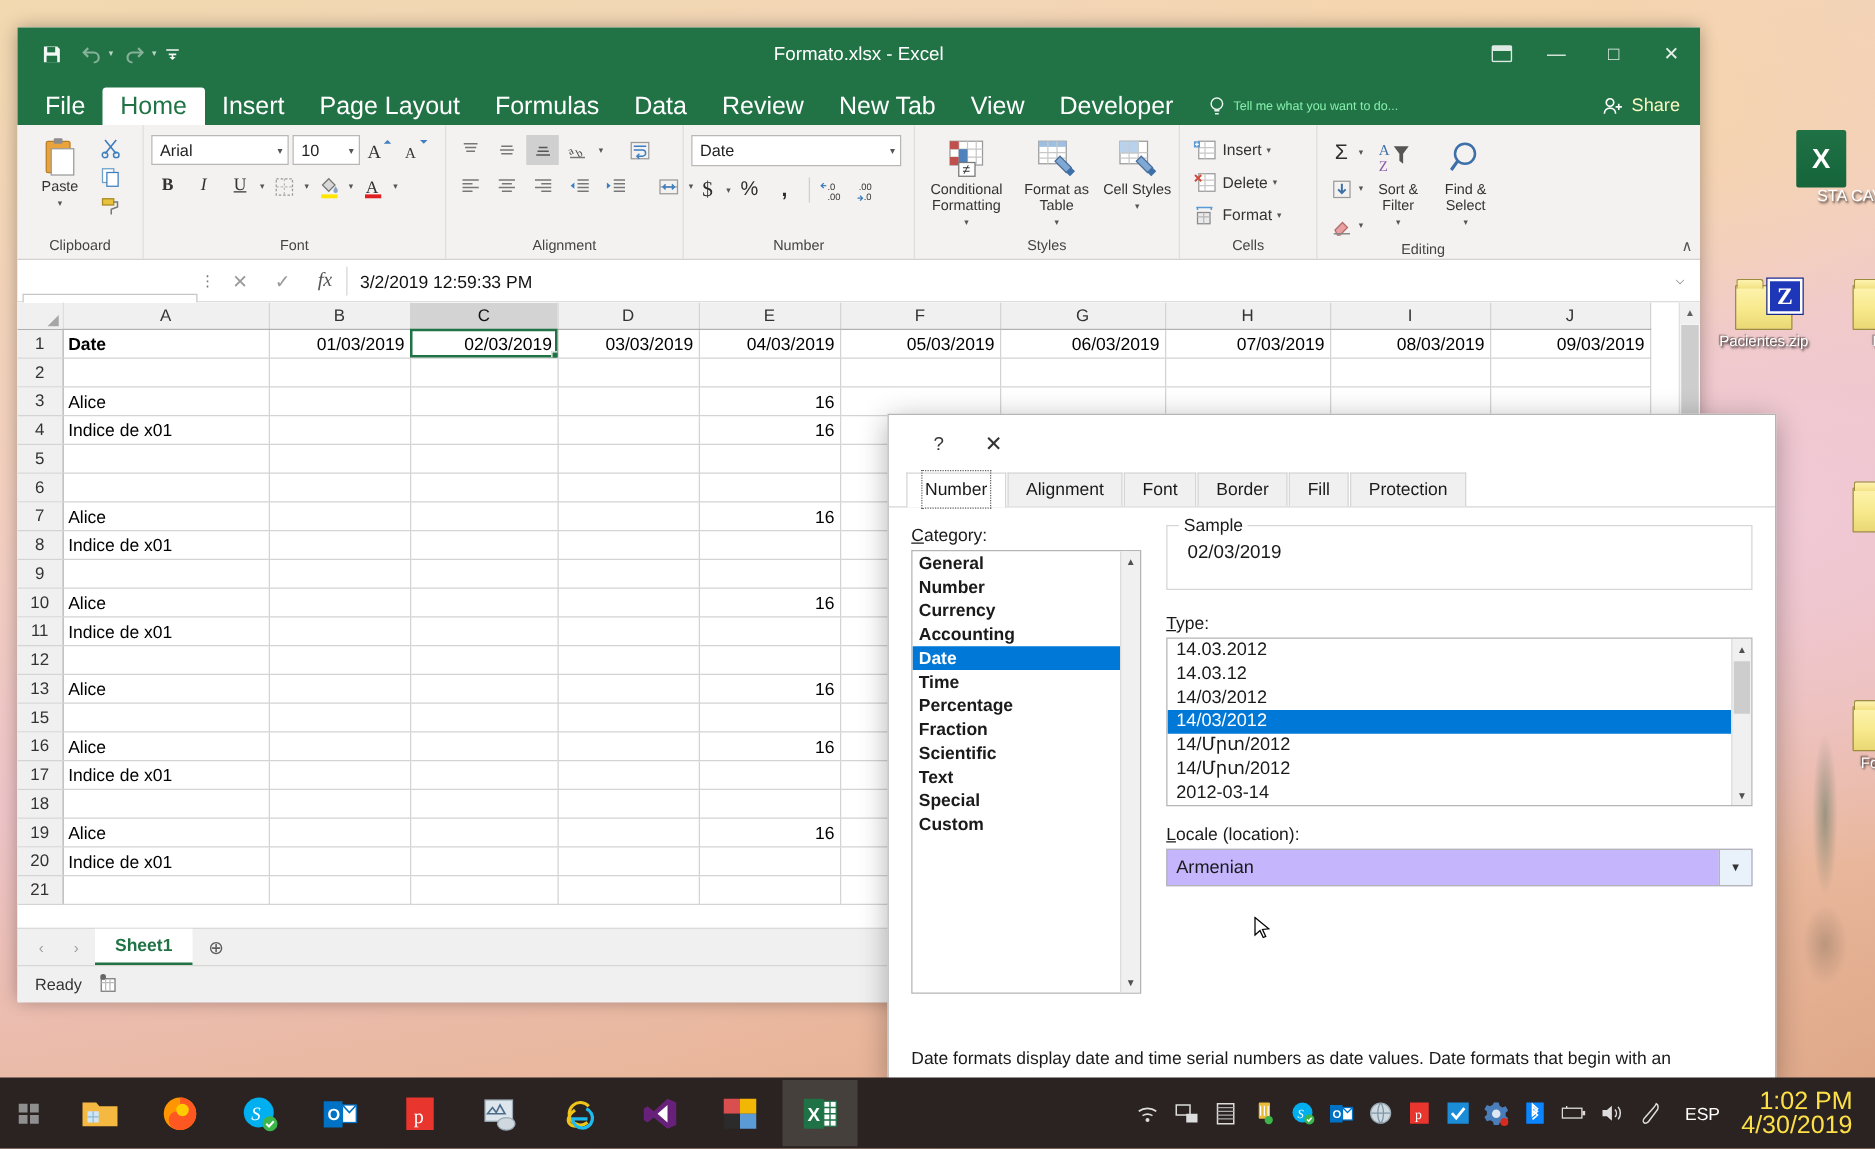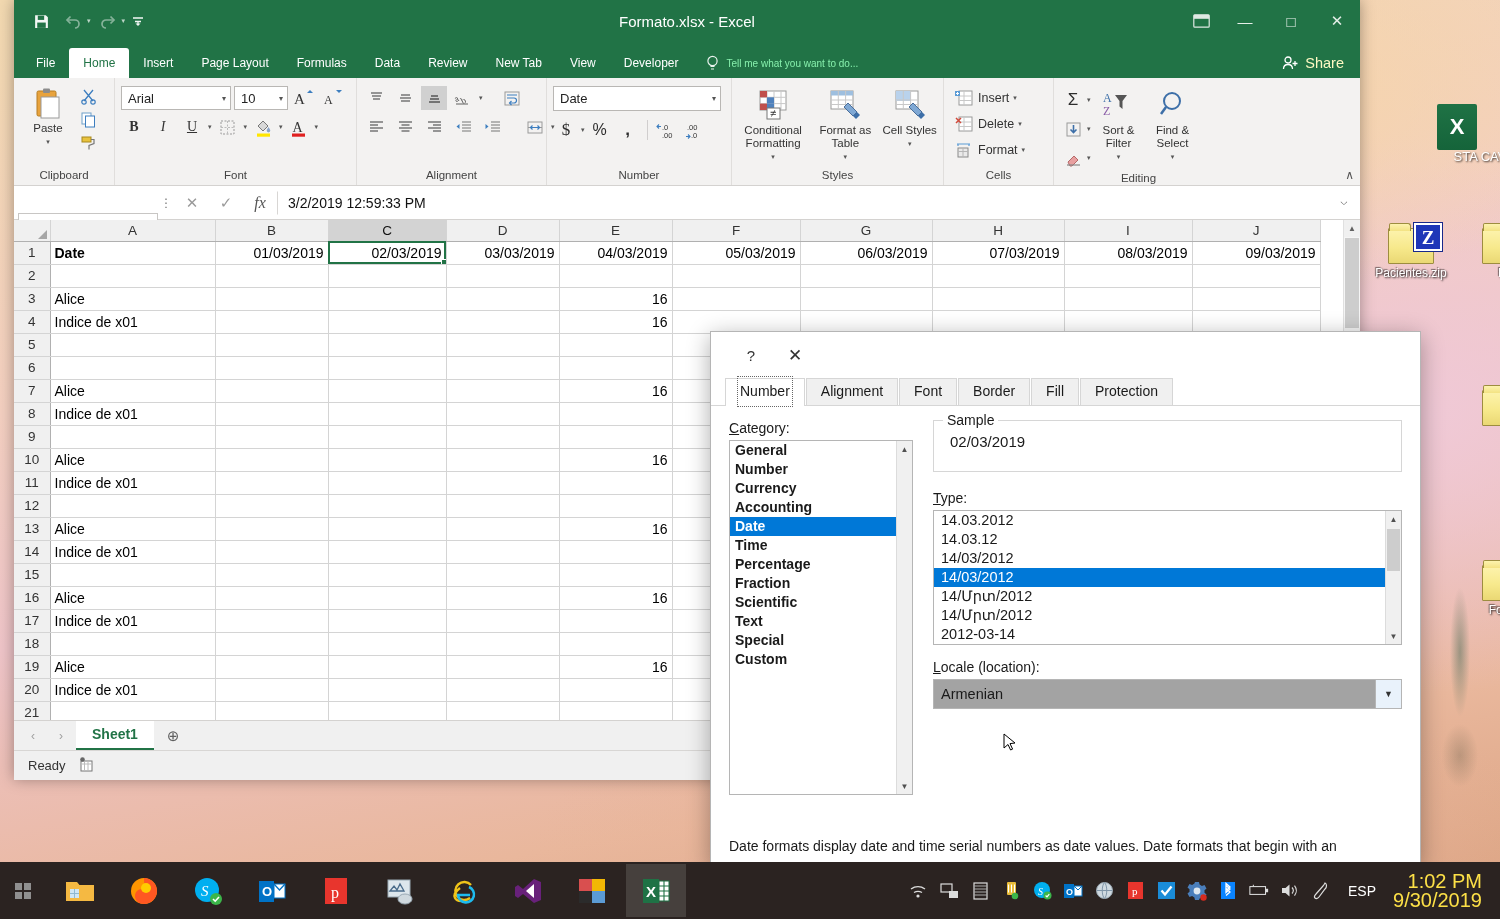--- a/index.html
+++ b/index.html
@@ -61,21 +61,21 @@
     text-align: center; line-height: 46px;
   }
   .desk-label2 {
     position: absolute; left: 1420px; top: 148px; width: 120px;
     color: #fff; font-size: 13px; line-height: 17px; text-align: center;
     text-shadow: 1px 1px 2px rgba(0,0,0,.8);
   }
 
   
   #excel {
-    position: absolute; left: 14px; top: 0;
+    position: absolute; left: 14px; top: 22px;
     width: 1346px; height: 779px;
     background: #fff;
     box-shadow: 0 0 14px rgba(0,0,0,.35);
   }
   .titlebar {
     height: 42px; background: #217346; position: relative;
     display: flex; align-items: center;
   }
   .qat { display: flex; align-items: center; gap: 2px; padding-left: 12px; }
   .qat-btn {
@@ -96,21 +96,21 @@
     color: #e6efe9; font-size: 15px;
   }
   .tb-btn.ribbon-disp { width: 42px; }
 
   .tabstrip {
     height: 36px; background: #217346;
     display: flex; align-items: flex-end; padding-left: 8px; position: relative;
   }
   .rtab {
     padding: 0 14px; height: 30px; line-height: 30px;
-    color: #fff; font-size: 12px; white-space: nowrap;
+    color: #fff; font-size: 20px; white-space: nowrap;
   }
   .rtab.active {
     background: #fff; color: #217346; border-radius: 3px 3px 0 0; height: 30px;
   }
   .tellme {
     margin-left: 14px; height: 30px; display: flex; align-items: center; gap: 7px;
     color: #86efac; font-size: 10px; justify-content: center;
   }
   .share-btn {
     position: absolute; right: 8px; bottom: 3px;
@@ -293,21 +293,21 @@
     border: 1px solid #d6d6d6; padding: 12px 10px 12px;
     position: relative; margin-bottom: 18px; height: 52px;
   }
   .fieldset legend { position: absolute; top: -9px; left: 9px; background: #fff; padding: 0 4px; font-size: 14px; }
   .sample-val { font-size: 15px; padding-left: 6px; }
   .typelist { height: 135px; }
   .t-item { height: 19px; line-height: 19px; padding-left: 7px; font-size: 14.5px; }
   .t-item.sel { background: #0078d7; color: #fff; }
   .locale-wrap { margin-top: 14px; }
   .locale-combo {
-    height: 30px; border: 1px solid #b5b5b5; background: #a3a3a3;
+    height: 30px; border: 1px solid #b5b5b5; background: #c4b5fd;
     display: flex; align-items: center; padding-left: 7px; font-size: 14.5px;
   }
   .locale-combo .lv { flex: 1; }
   .lc-arrow {
     width: 26px; height: 28px; background: #e9f2fb; border-left: 1px solid #b5b5b5;
     display: flex; align-items: center; justify-content: center; font-size: 9px; color: #333;
   }
   .dlg-desc {
     position: absolute; left: 18px; right: 18px; bottom: 10px;
     font-size: 14px; line-height: 19px; color: #1a1a1a;
@@ -973,33 +973,20 @@
             <td></td>
             <td></td>
           </tr>
         <tr>
             <th class="rowhead">13</th>
             <td>Alice</td>
             <td></td>
             <td></td>
             <td></td>
             <td class="num">16</td>
-            <td></td>
-            <td></td>
-            <td></td>
-            <td></td>
-            <td></td>
-          </tr>
-        <tr>
-            <th class="rowhead">14</th>
-            <td>Indice de x01</td>
-            <td></td>
-            <td></td>
-            <td></td>
-            <td></td>
             <td></td>
             <td></td>
             <td></td>
             <td></td>
             <td></td>
           </tr>
         <tr>
             <th class="rowhead">15</th>
             <td></td>
             <td></td>
@@ -1370,16 +1357,16 @@
         </svg>
     </span>
     <span class="ti">
       <svg width="17" height="19" viewBox="0 0 17 19">
           <path d="M12 2c2 1 2 4 0 6L6 16c-1 1.5-3 2-4 1s0-3 1-4l7-8c1-1 2-3 2-3z" stroke="#ddd" stroke-width="1.2" fill="none"></path>
         </svg>
     </span>
     <span class="tray-lang">ESP</span>
     <div class="clock">
       <div>1:02 PM</div>
-      <div>9/30/2019</div>
+      <div>4/30/2019</div>
     </div>
   </div>
 </div>
 
 </body></html>

